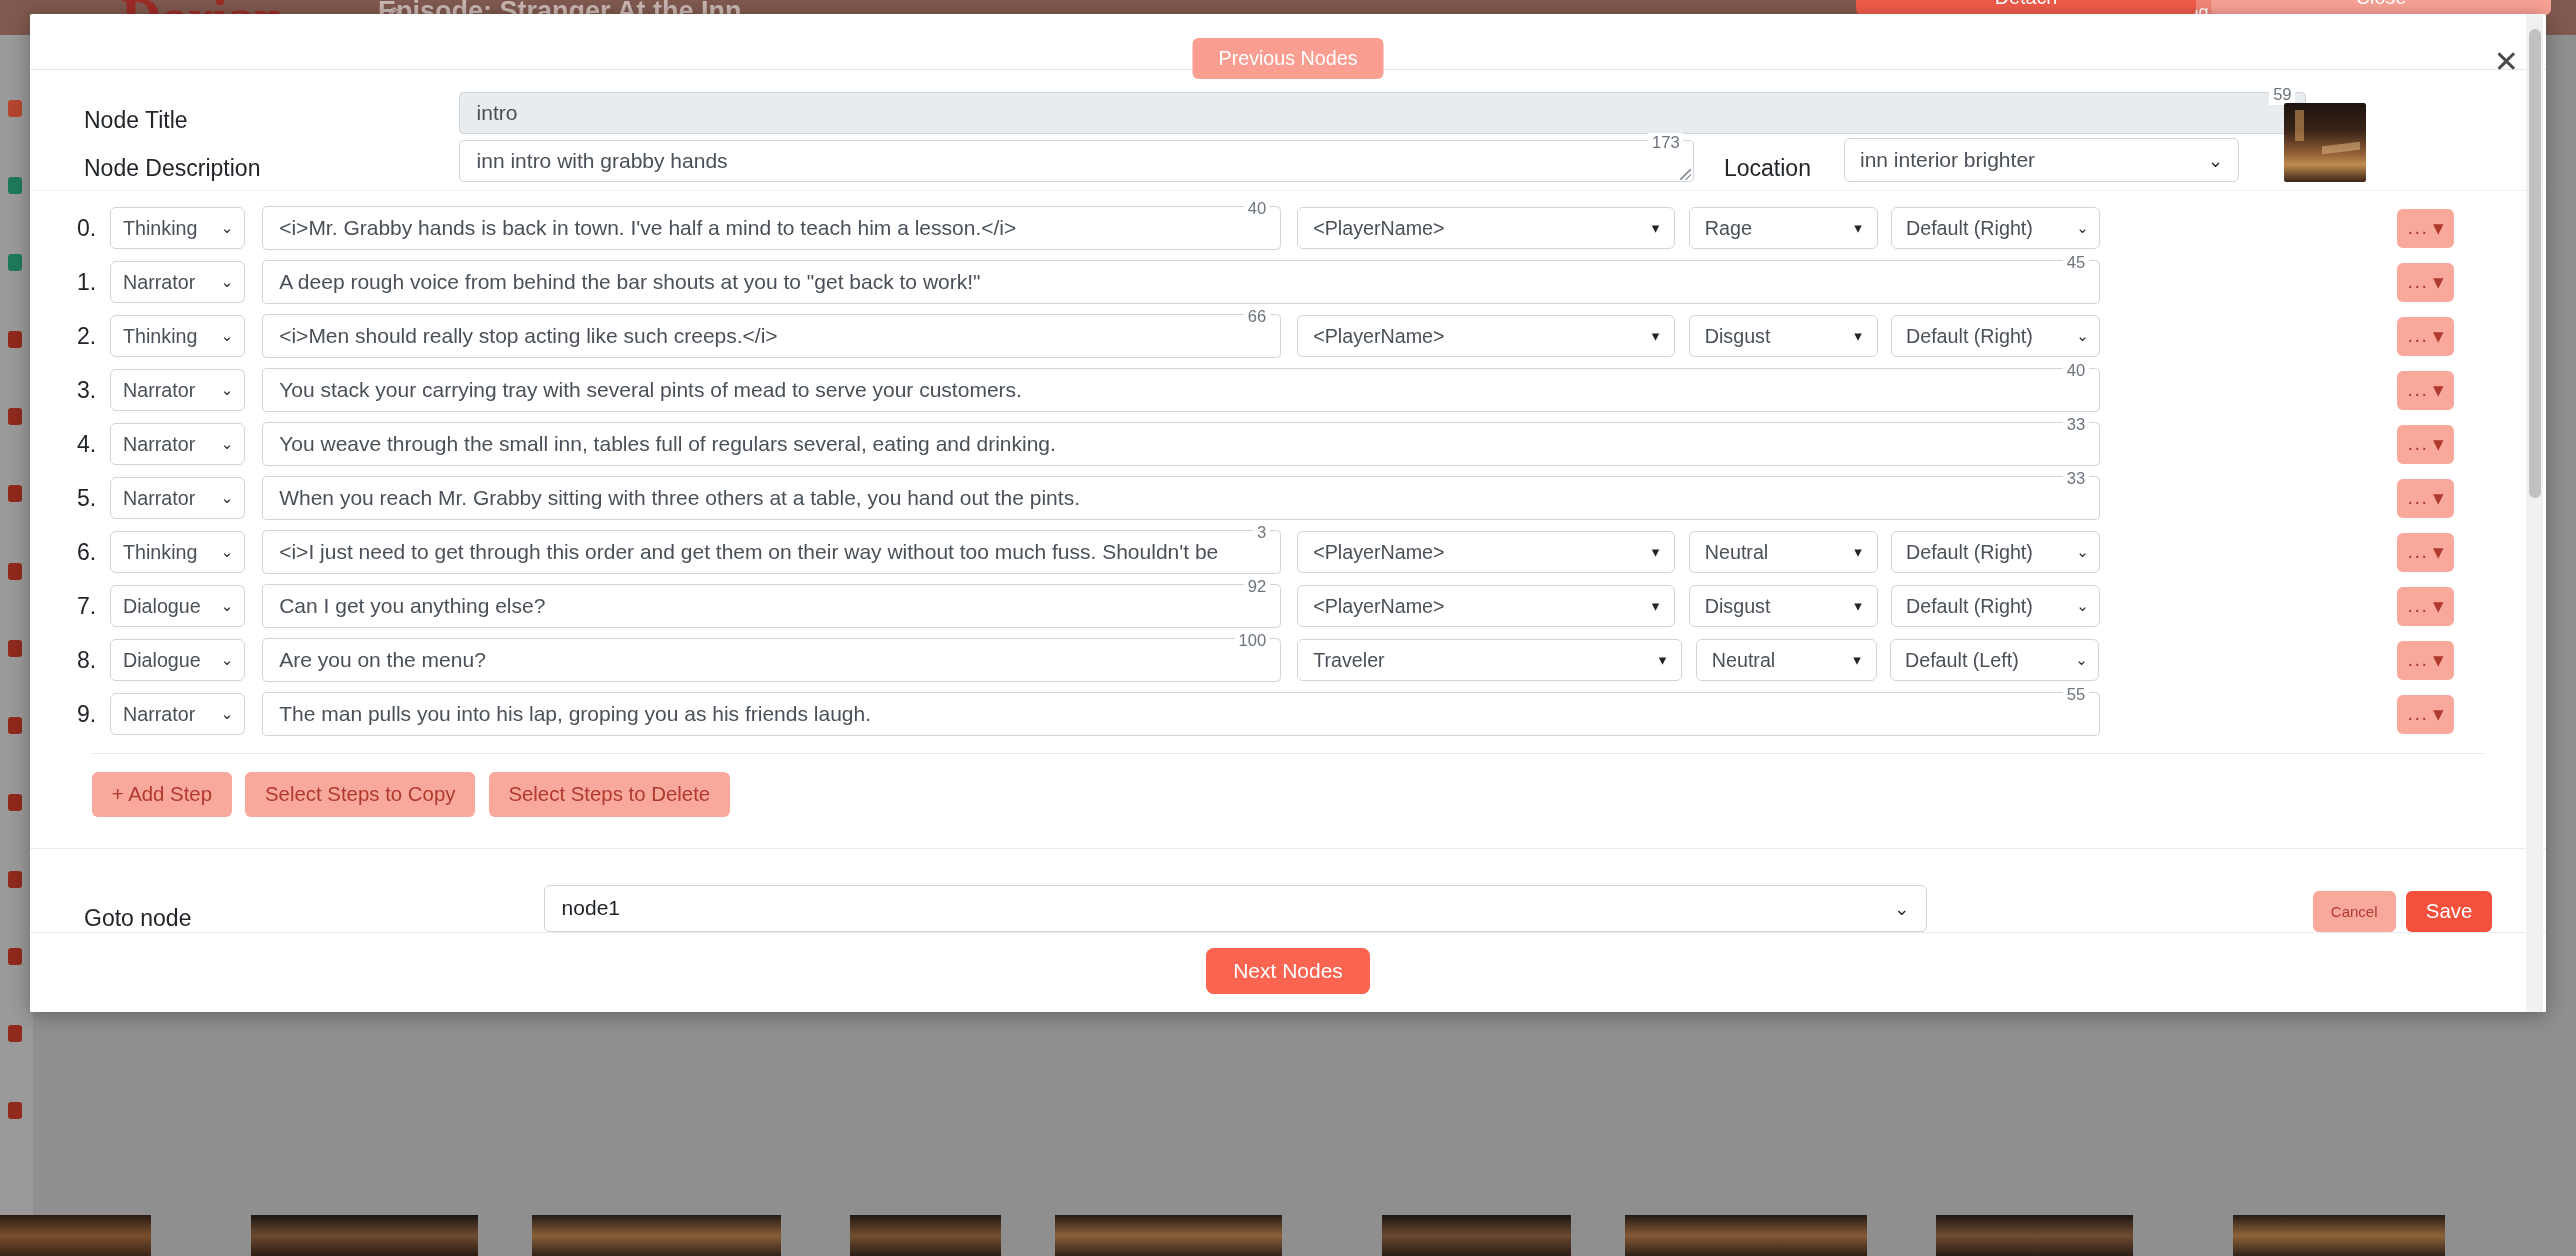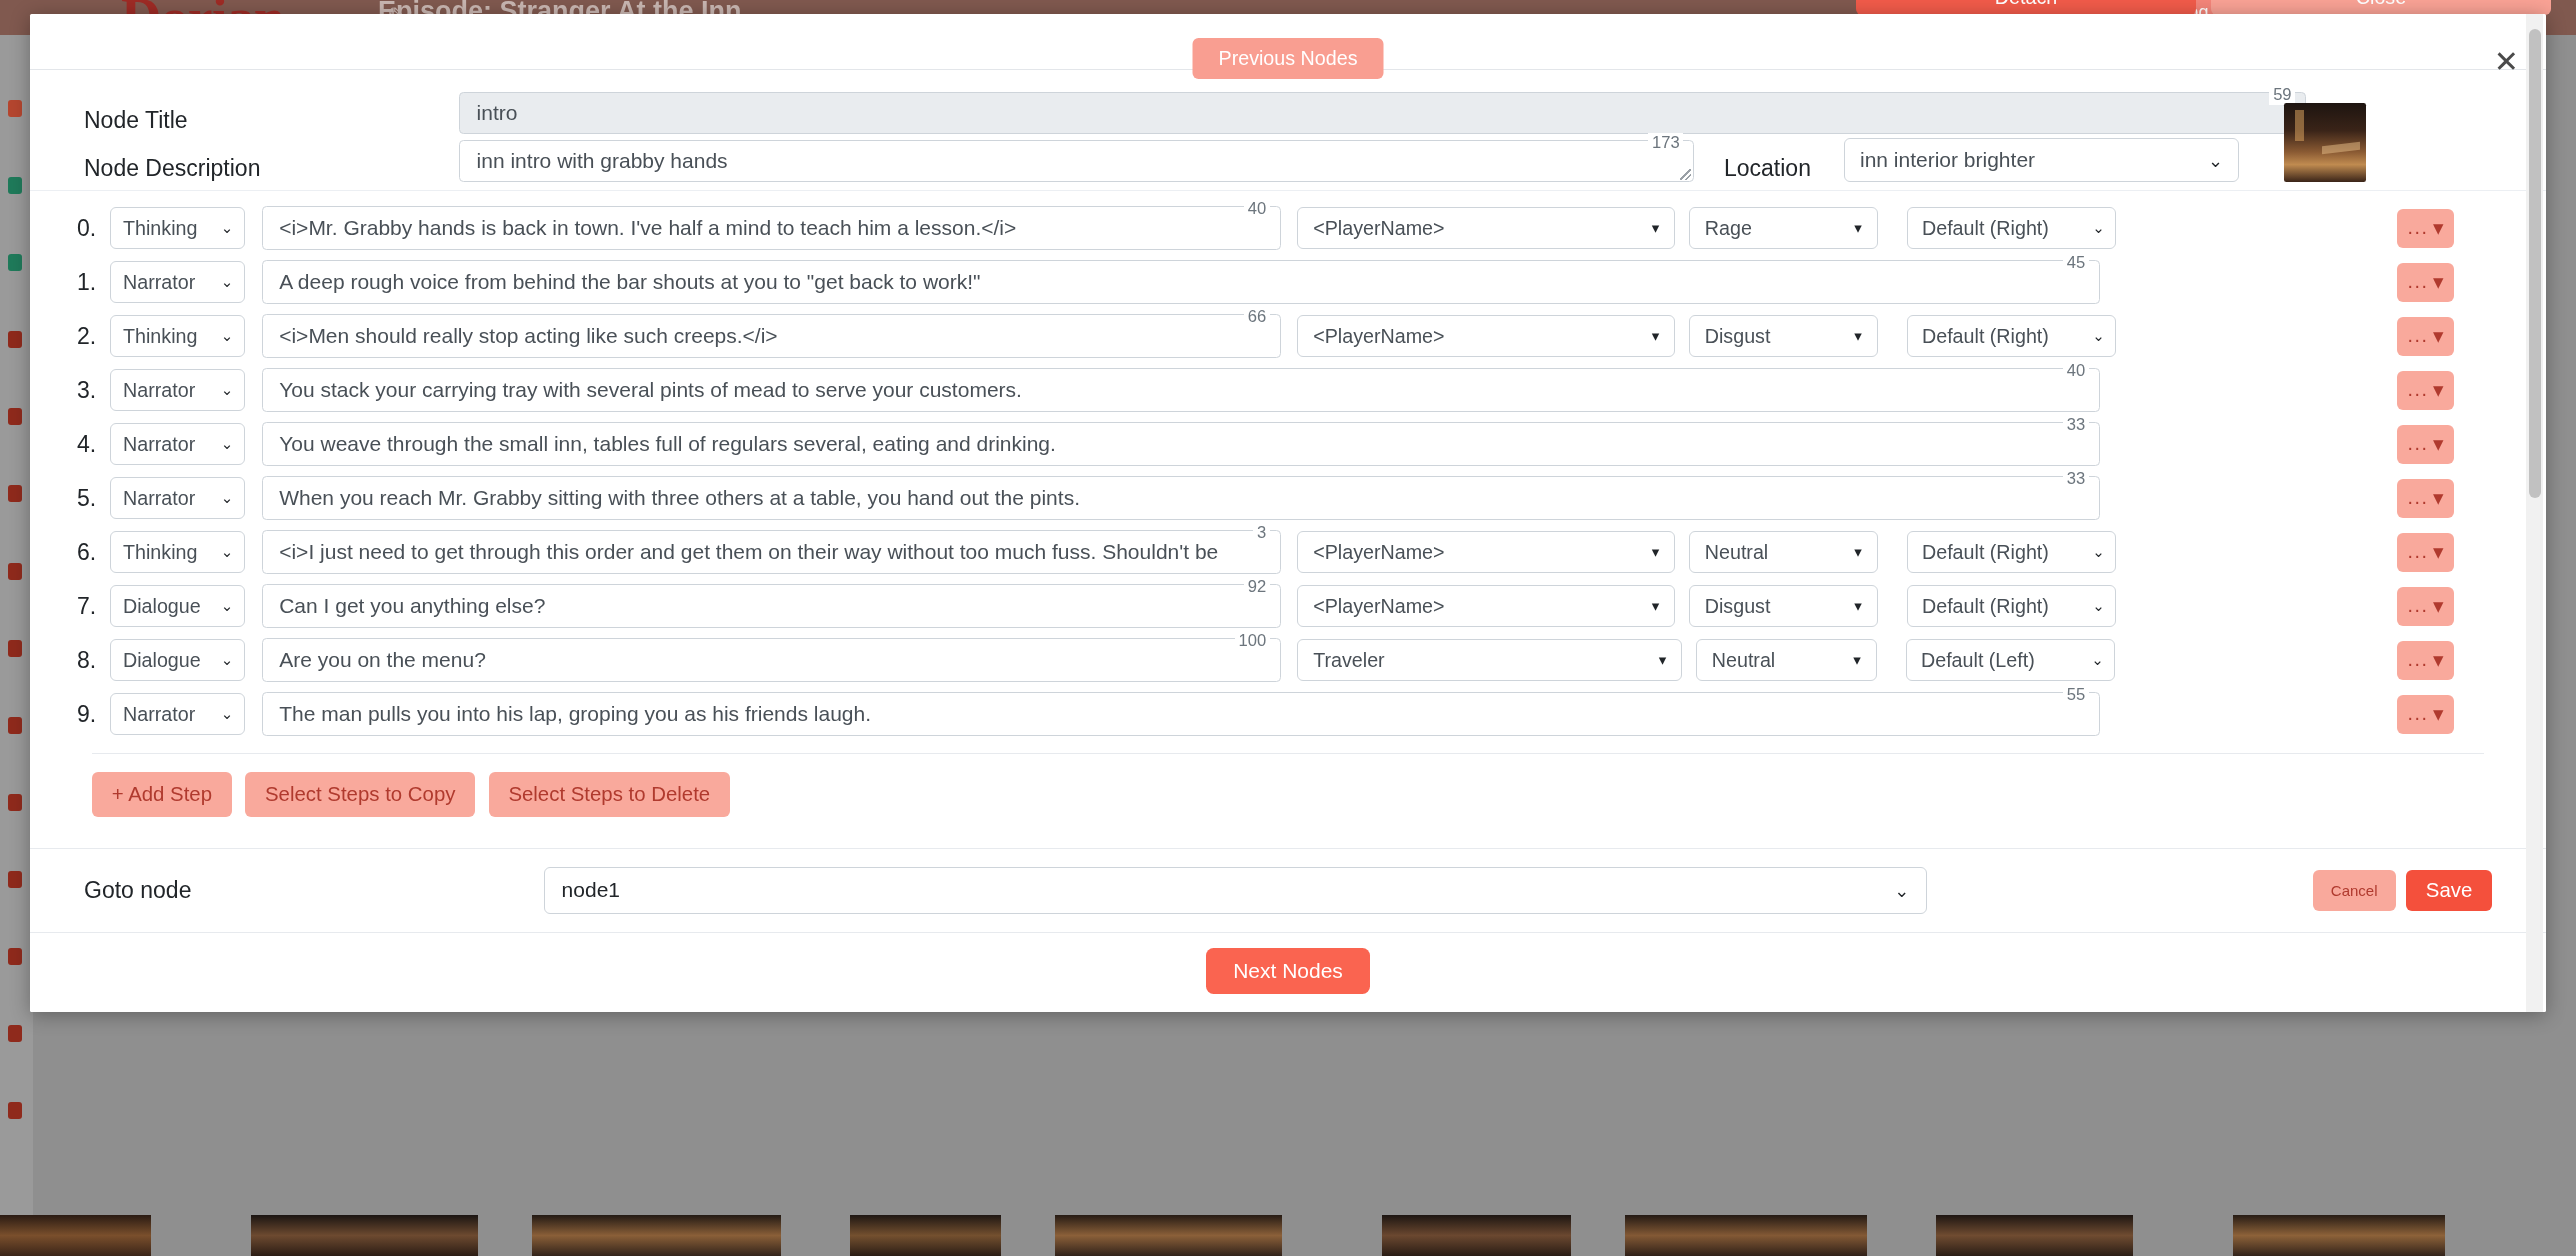--- a/index.html
+++ b/index.html
@@ -137,21 +137,21 @@
   .step-type {
     width:135px; height:42px; margin-right:16.6px;
     border:0.8px solid #ced4da; border-radius:6px; background:#fff;
     display:flex; align-items:center; justify-content:space-between;
     font-size:19.7px; color:#495057; padding:0 10.6px 0 12px; cursor:pointer;
   }
   .step-text { position:relative; margin-right:16.6px; }
   .step-text .txt-input { height:44px; }
   .sp-speaker { position:relative; margin-right:13.6px; }
   .sp-emotion { position:relative; margin-right:13.6px; }
-  .sp-pos     { position:relative;margin-left:16px; }
+  .sp-pos     { position:relative; }
   .caret-sm { font-size:15px; color:#212529; font-family:"DejaVu Sans", sans-serif; }
   .more-btn {
     margin-left:auto; margin-right:92px;
     width:57px; height:39px; background:#f9a99c; border:none; border-radius:6px;
     display:flex; align-items:center; justify-content:center; gap:4.5px; cursor:pointer;
   }
   .more-dots { color:#b03a2e; font-size:19.7px; letter-spacing:1.5px; line-height:0.4; }
   .more-car  { color:#b03a2e; font-size:13.6px; font-family:"DejaVu Sans", sans-serif; }
 
   
@@ -162,21 +162,21 @@
   .act-btn {
     background:#f9a99c; color:#b03a2e; border:none; border-radius:6px;
     font-size:20.4px; padding:10.6px 19.7px; cursor:pointer;
     font-family:"Liberation Sans", sans-serif;
   }
 
   
   .footer-bar {
     position:absolute; left:0; right:0; bottom:79px;
     border-top:0.8px solid #e7eaee; border-bottom:0.8px solid #e7eaee;
-    height:85px; display:flex; align-items:center; padding:0 54px;
+    height:85px; display:flex; align-items:flex-end; padding:0 54px;
   }
   .goto-label { font-size:23px; color:#212529; width:460px; }
   .goto-select {
     width:1383px; height:47px; border:0.8px solid #ced4da; border-radius:6px;
     background:#fff; display:flex; align-items:center; justify-content:space-between;
     font-size:21px; color:#212529; padding:0 16.6px; cursor:pointer;
   }
   .foot-btns { margin-left:auto; display:flex; gap:10.6px; }
   .cancel-btn {
     background:#f9a99c; color:#b03a2e; border:none; border-radius:6px;

